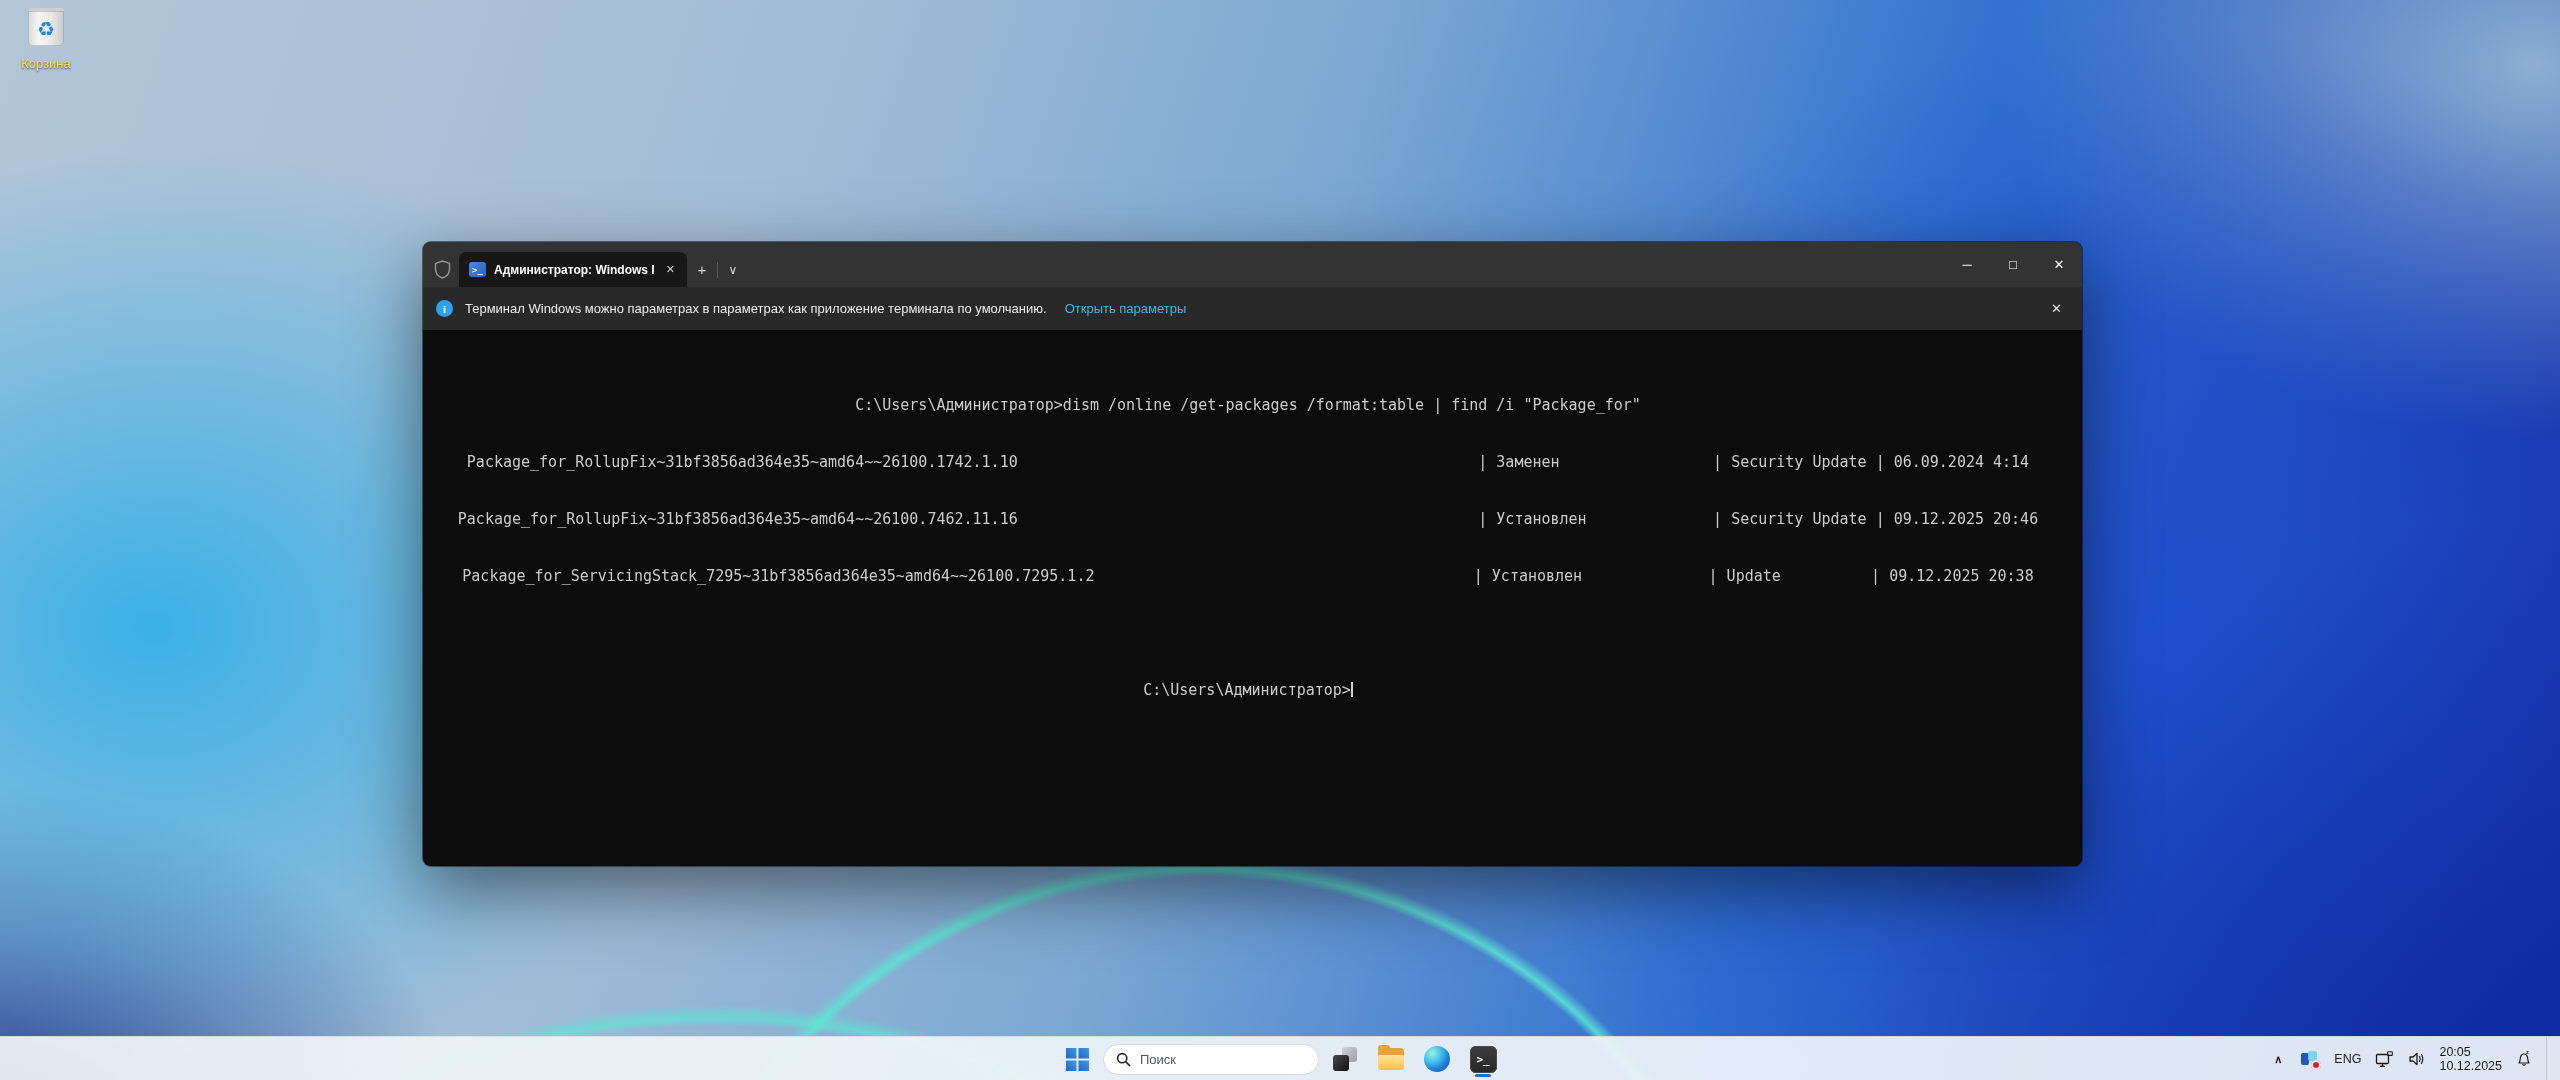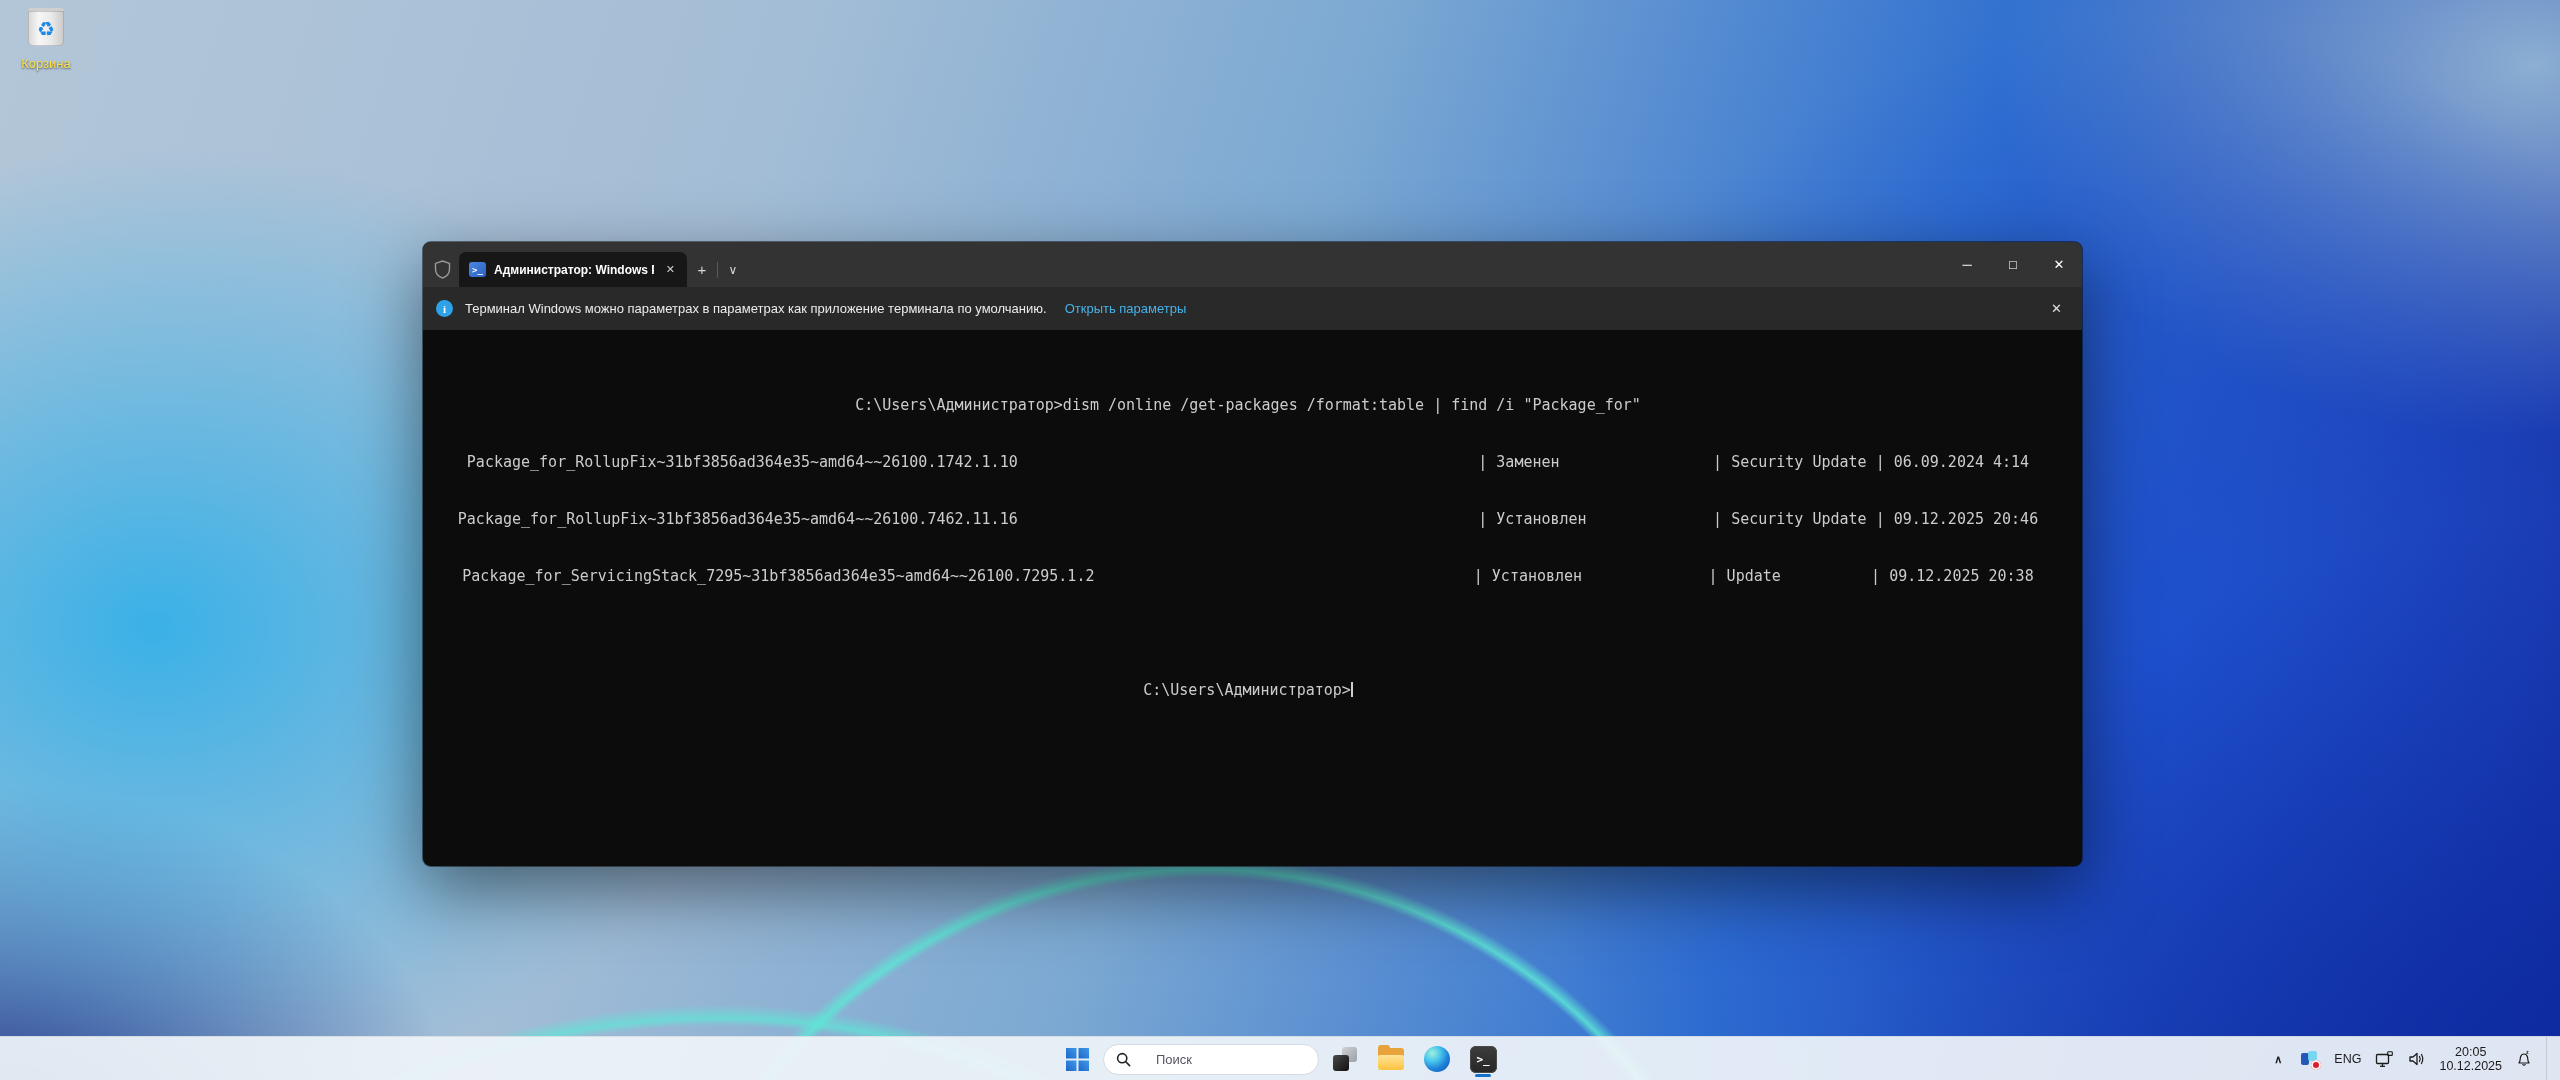--- a/index.html
+++ b/index.html
@@ -64,21 +64,21 @@
   
   .taskbar { position:absolute; left:0; bottom:0; width:2560px; height:44px;
     background:rgba(239,244,249,.93); border-top:1px solid rgba(0,0,0,.07);
     display:flex; align-items:center; }
   .task-center { position:absolute; left:50%; top:0; transform:translateX(-50%); height:44px;
     display:flex; align-items:center; gap:6px; }
   .task-btn { width:40px; height:40px; border-radius:6px; display:flex; align-items:center;
     justify-content:center; position:relative; }
 
   .search-pill { height:31px; width:216px; border-radius:16px; background:#ffffff;
-    border:1px solid #d5dbe2; display:flex; align-items:center; padding:0 12px; gap:25px; }
+    border:1px solid #d5dbe2; display:flex; align-items:center; padding:0 12px; gap:9px; }
   .search-pill input { border:none; outline:none; background:transparent; font-size:13px;
     color:#333; width:150px; font-family:"Liberation Sans", sans-serif; }
   .search-pill input::placeholder { color:#445; opacity:.9; }
 
   .tv-back { position:absolute; right:8px; top:8px; width:15px; height:15px; border-radius:3px;
     background:linear-gradient(135deg,#cfd2d6,#9aa0a8); }
   .tv-front { position:absolute; left:8px; bottom:8px; width:16px; height:16px; border-radius:3px;
     background:linear-gradient(135deg,#4a4a4a,#101010); }
 
   .folder-wrap { position:relative; width:26px; height:22px; }
@@ -101,21 +101,21 @@
   .tray { position:absolute; right:8px; top:0; height:44px; display:flex; align-items:center; gap:4px; color:#1b1b1b; }
   .tray-btn { height:36px; min-width:28px; padding:0 5px; border-radius:5px; display:flex;
     align-items:center; justify-content:center; }
   .tray-chevron { font-size:11px; font-weight:bold; }
   .tray-app { position:relative; width:19px; height:17px; }
   .tray-app .blob-a { position:absolute; left:0; top:2px; width:8px; height:12px; border-radius:2px; background:#2457b8; }
   .tray-app .blob-b { position:absolute; left:7px; top:0; width:9px; height:10px; border-radius:2px; background:#6ed4ee; opacity:.9; }
   .tray-app .badge { position:absolute; right:-1px; bottom:-2px; width:10px; height:10px; border-radius:50%;
     background:#d41f2c; box-shadow:inset 0 0 0 2px #fff0f0; }
   .tray-lang { font-size:12.5px; }
-  .clock { display:flex; flex-direction:column; align-items:center; font-size:12.5px; line-height:14px; padding:0 4px; }
+  .clock { display:flex; flex-direction:column; align-items:flex-start; font-size:12.5px; line-height:14px; padding:0 4px; }
   .show-desktop { width:6px; height:44px; border-left:1px solid rgba(0,0,0,.12); margin-left:4px; }
   svg { display:block; }
 </style>
 </head>
 <body>
 
 <div class="desktop-icon">
   <div class="bin-glyph">
     <span>♻</span>
   </div>

